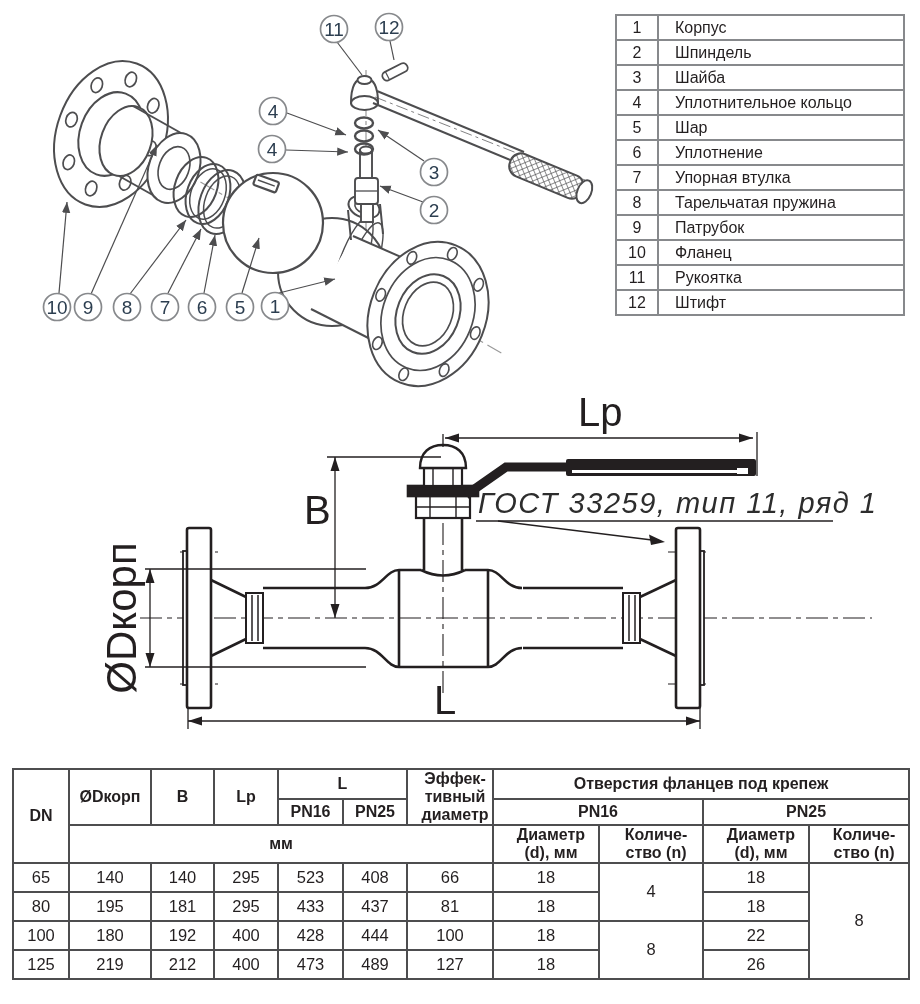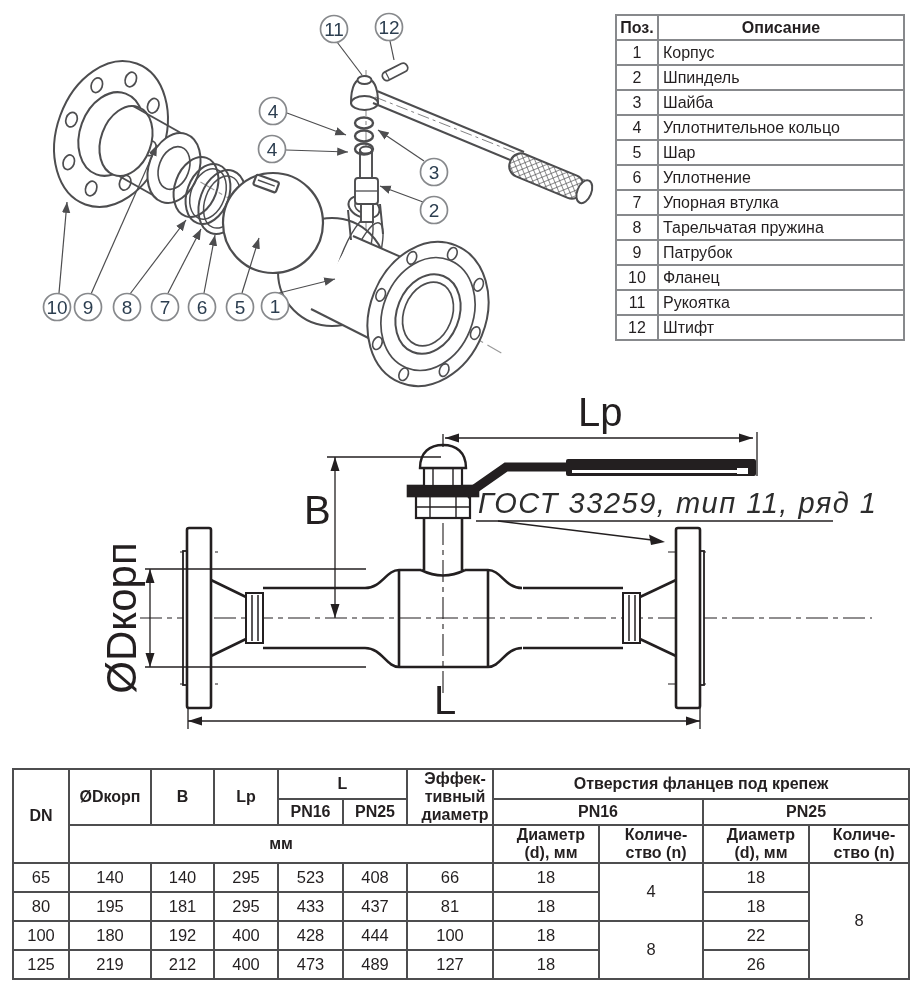--- a/index.html
+++ b/index.html
@@ -7,21 +7,21 @@
     width:920px; height:1004px; position:relative;
     background:#ffffff; color:#231f20;
     font-family:"Liberation Sans", sans-serif;
   }
   .abs { position:absolute; }
 
   
   table.parts { border-collapse:collapse; table-layout:fixed; width:290px; }
   table.parts td {
     border:2px solid #87898c; height:23px; font-size:16px;
-    padding:0 4px; vertical-align:middle;
+    padding:0 16px; vertical-align:middle;
   }
   table.parts td.pos { width:40px; text-align:center; padding:0; }
   table.parts tr.hdr td { font-weight:bold; text-align:center; padding:0; }
 
   
   table.dims { border-collapse:collapse; table-layout:fixed; width:896px; }
   table.dims td {
     border:2px solid #4d4d4f; text-align:center; vertical-align:middle;
     font-size:16px; padding:0 2px;
   }
@@ -232,24 +232,20 @@
       </g>
     <g>
         <circle cx="275" cy="306" r="13.5" fill="#fff" stroke="#87898c" stroke-width="1.7"></circle>
         <text class="callout-num" x="275" y="312.5">1</text>
       </g>
   </g>
 </svg>
 
 <table class="parts abs" style="left:615px; top:14px;">
   <tbody>
-      <tr class="hdr">
-    <td class="pos">Поз.</td>
-    <td>Описание</td>
-  </tr>
   <tr>
         <td class="pos">1</td>
         <td>Корпус</td>
       </tr>
   <tr>
         <td class="pos">2</td>
         <td>Шпиндель</td>
       </tr>
   <tr>
         <td class="pos">3</td>

